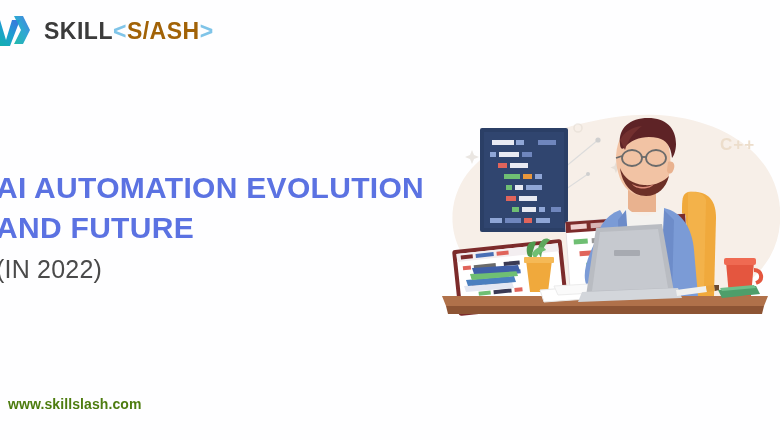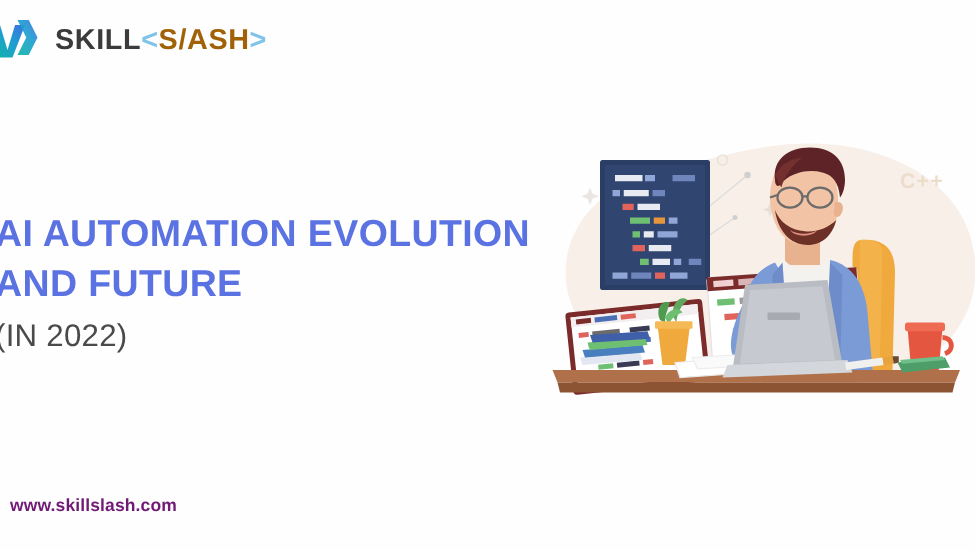--- a/index.html
+++ b/index.html
@@ -28,21 +28,21 @@
     color:#5b72e2;letter-spacing:.3px;
   }
   .subhead{
     margin:6px 0 0 0;font-size:25px;line-height:1.2;color:#4a4a4a;font-weight:normal;
     letter-spacing:.2px;
   }
 
   
   .footer-url{
     position:absolute;left:8px;top:396px;
-    font-size:14px;font-weight:bold;color:#701a75;letter-spacing:.1px;
+    font-size:14px;font-weight:bold;color:#4d7c0f;letter-spacing:.1px;
   }
 
   
   .illustration{position:absolute;left:420px;top:100px;width:370px;height:245px;}
   .illustration svg{display:block;width:100%;height:100%;}
 </style>
 </head>
 <body>
 
 <div class="page">

